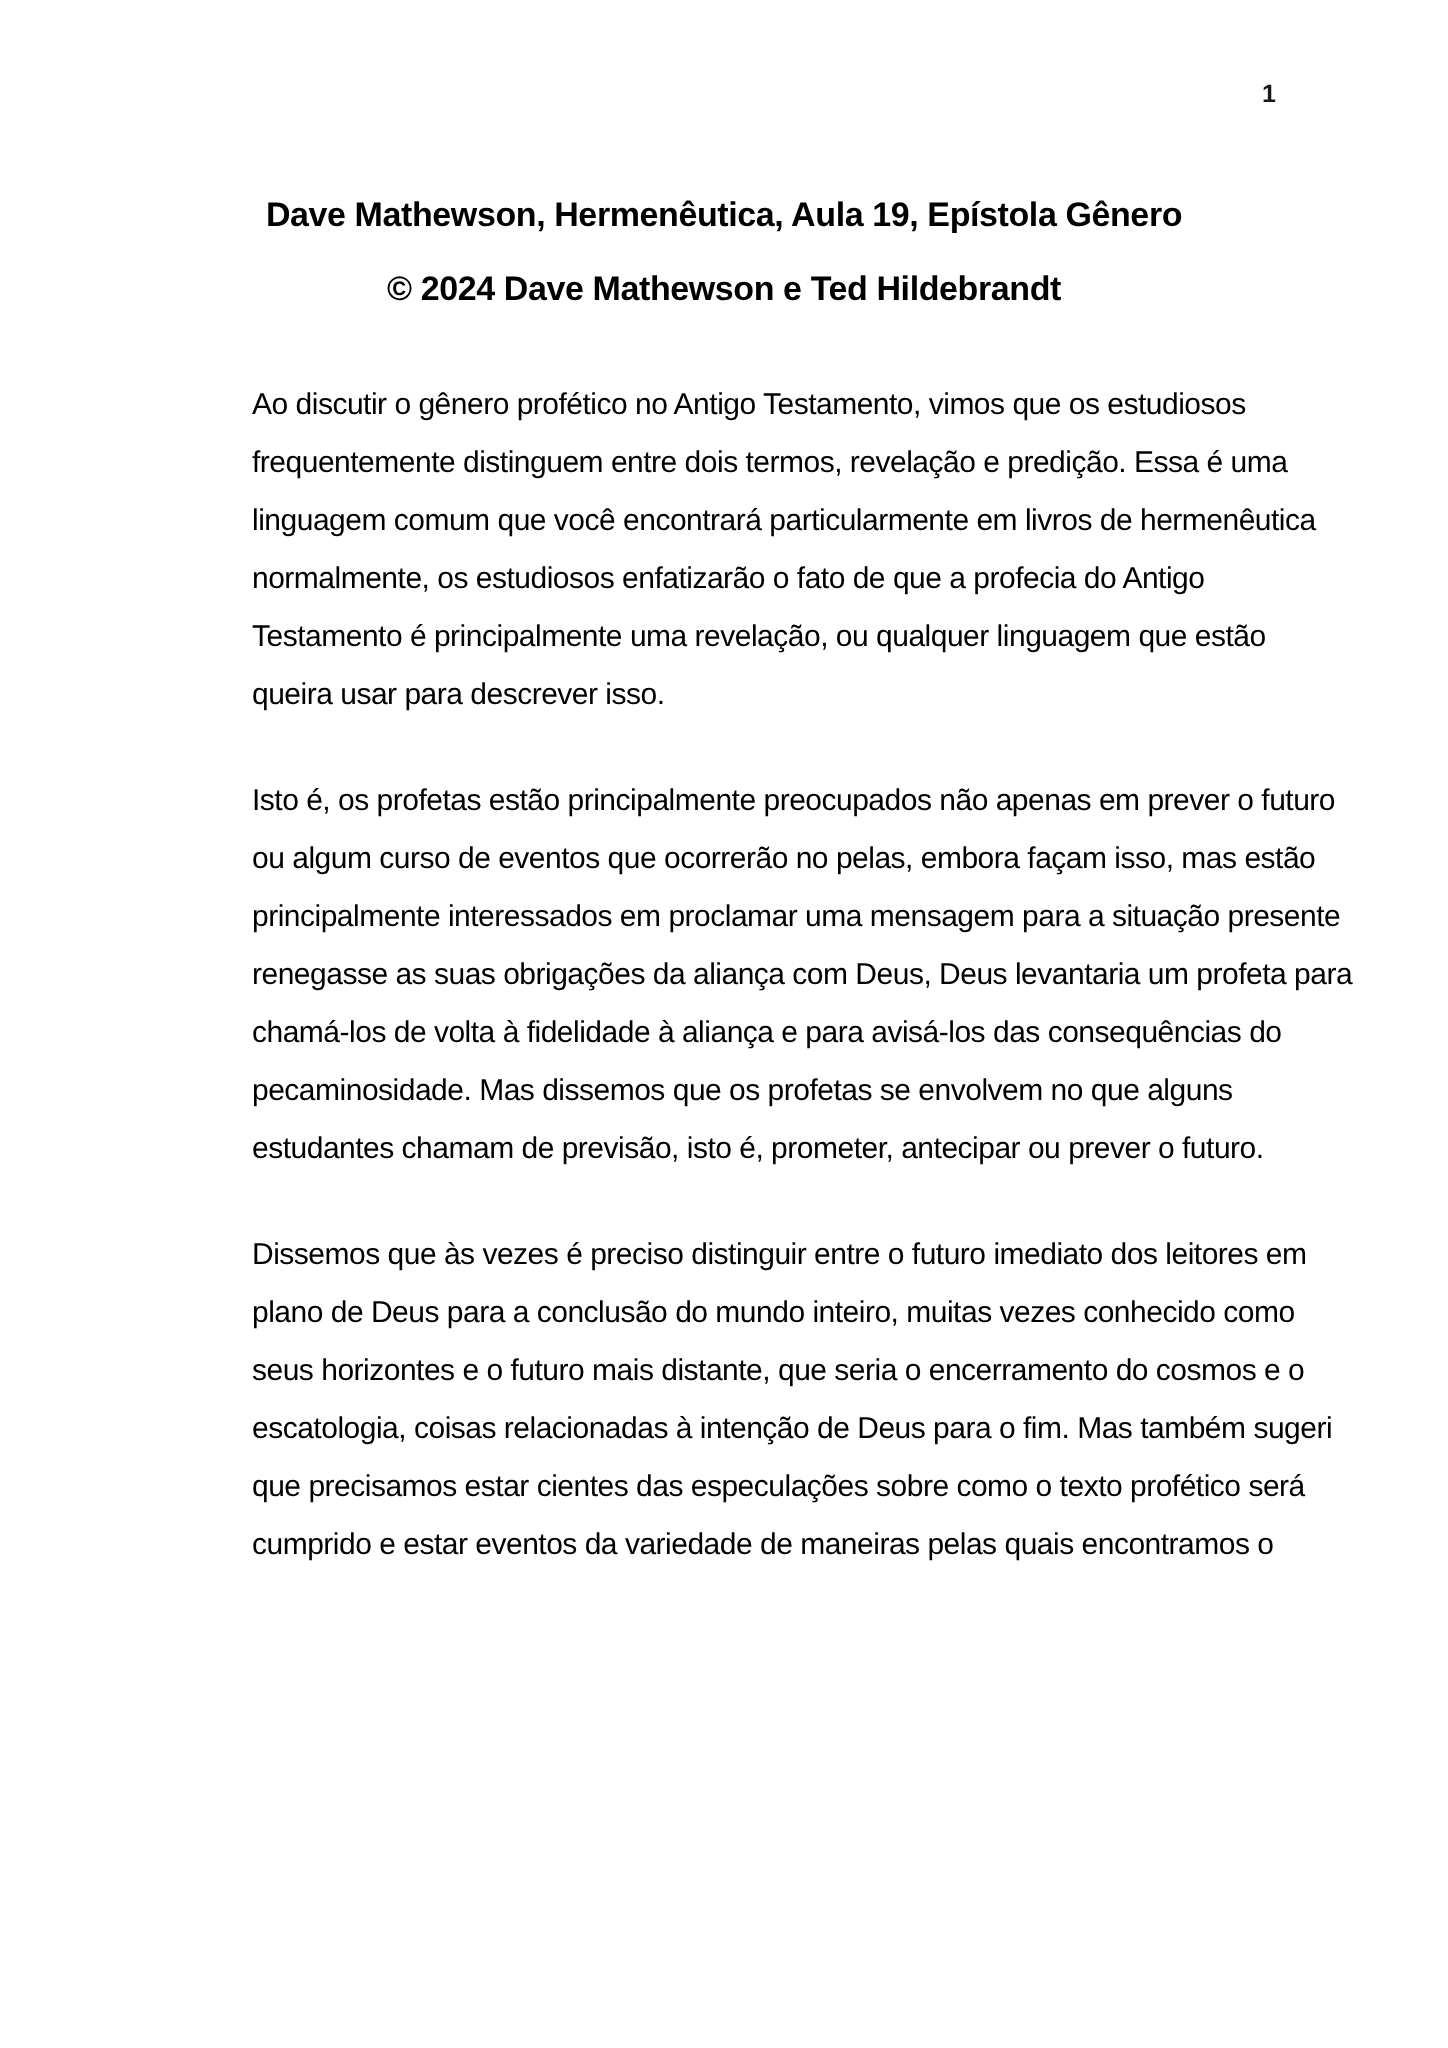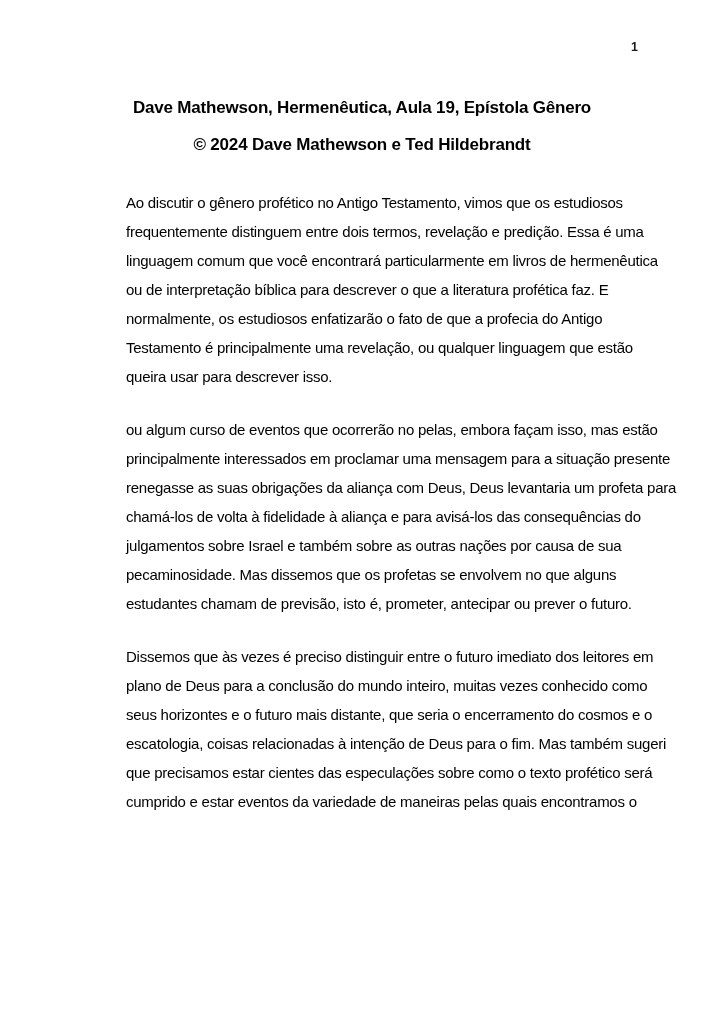--- a/index.html
+++ b/index.html
@@ -67,31 +67,30 @@
   <div class="titles">
     <h1 class="title-line">Dave Mathewson, Hermenêutica, Aula 19, Epístola Gênero</h1>
     <h1 class="title-line">© 2024 Dave Mathewson e Ted Hildebrandt</h1>
   </div>
 
   <div class="content" id="paragraphs">
       <div class="paragraph">
         <div class="line">Ao discutir o gênero profético no Antigo Testamento, vimos que os estudiosos</div>
         <div class="line">frequentemente distinguem entre dois termos, revelação e predição. Essa é uma</div>
         <div class="line">linguagem comum que você encontrará particularmente em livros de hermenêutica</div>
-        <div class="line">ou de interpretação bíblica para descrever o que a literatura profética faz. E</div>
         <div class="line">normalmente, os estudiosos enfatizarão o fato de que a profecia do Antigo</div>
         <div class="line">Testamento é principalmente uma revelação, ou qualquer linguagem que estão</div>
         <div class="line">queira usar para descrever isso.</div>
       </div>
       <div class="paragraph">
+        <div class="line">Isto é, os profetas estão principalmente preocupados não apenas em prever o futuro</div>
         <div class="line">ou algum curso de eventos que ocorrerão no pelas, embora façam isso, mas estão</div>
         <div class="line">principalmente interessados em proclamar uma mensagem para a situação presente</div>
         <div class="line">renegasse as suas obrigações da aliança com Deus, Deus levantaria um profeta para</div>
         <div class="line">chamá-los de volta à fidelidade à aliança e para avisá-los das consequências do</div>
-        <div class="line">julgamentos sobre Israel e também sobre as outras nações por causa de sua</div>
         <div class="line">pecaminosidade. Mas dissemos que os profetas se envolvem no que alguns</div>
         <div class="line">estudantes chamam de previsão, isto é, prometer, antecipar ou prever o futuro.</div>
       </div>
       <div class="paragraph">
         <div class="line">Dissemos que às vezes é preciso distinguir entre o futuro imediato dos leitores em</div>
         <div class="line">plano de Deus para a conclusão do mundo inteiro, muitas vezes conhecido como</div>
         <div class="line">seus horizontes e o futuro mais distante, que seria o encerramento do cosmos e o</div>
         <div class="line">escatologia, coisas relacionadas à intenção de Deus para o fim. Mas também sugeri</div>
         <div class="line">que precisamos estar cientes das especulações sobre como o texto profético será</div>
         <div class="line">cumprido e estar eventos da variedade de maneiras pelas quais encontramos o</div>

